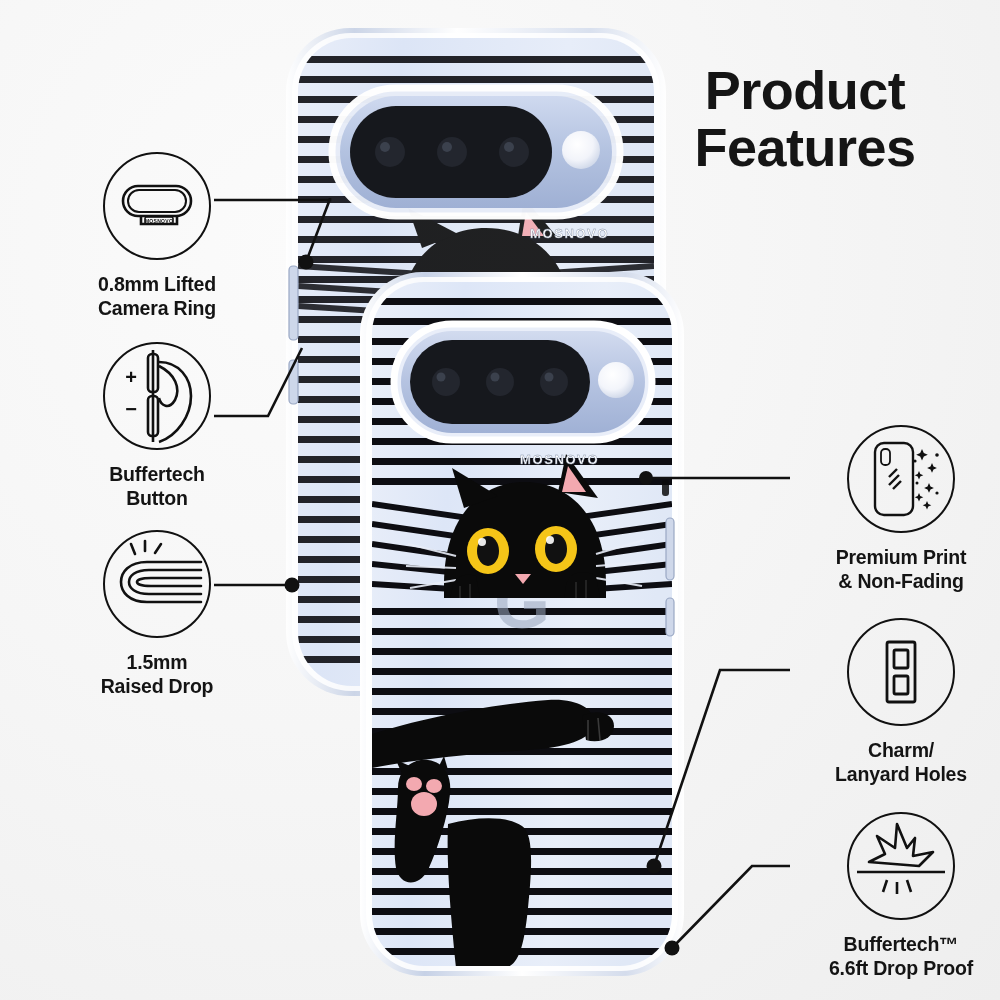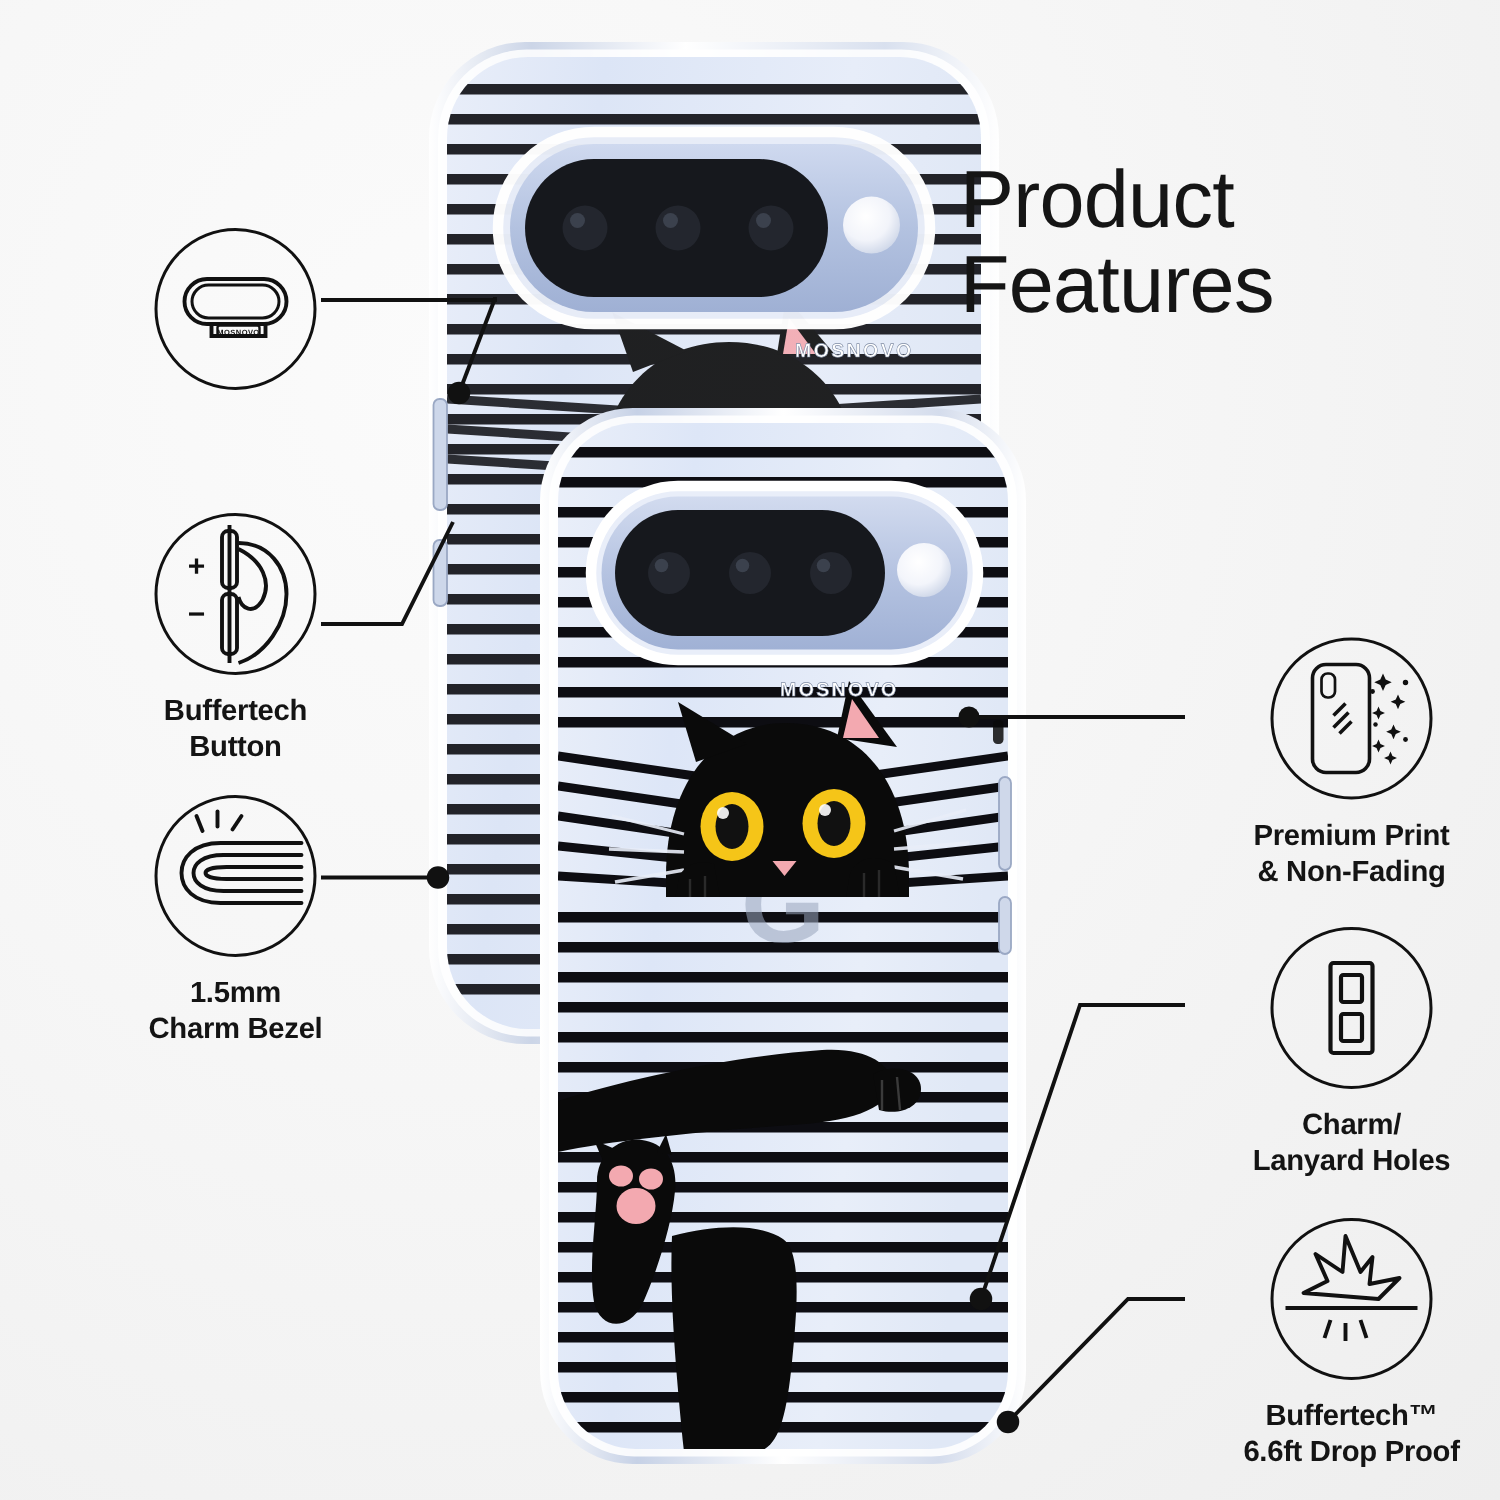--- a/index.html
+++ b/index.html
@@ -7,24 +7,24 @@
     width:1000px;height:1000px;overflow:hidden;
     font-family:"Liberation Sans", sans-serif;
     background:radial-gradient(ellipse at 30% 25%, #fbfbfb 0%, #f6f6f6 45%, #eeeeee 100%);
     position:relative;
   }
   #stage{position:absolute;inset:0;}
 
   
   .headline{
     position:absolute;left:640px;top:62px;width:330px;
-    font-weight:normal;font-size:54px;line-height:1.06;
+    text-align:center;
+    font-weight:bold;font-size:54px;line-height:1.06;
     color:#151515;letter-spacing:-0.5px;
     white-space:pre-line;
-    margin-top:43px;
   }
 
   
   .feature{position:absolute;width:210px;text-align:center;}
   .feature .badge{
     width:104px;height:104px;border-radius:50%;
     border:2.4px solid #111;background:transparent;
     margin:0 auto;position:relative;overflow:hidden;
     display:block;
   }
@@ -371,20 +371,22 @@
       <svg viewBox="0 0 104 104" xmlns="http://www.w3.org/2000/svg">
         <g fill="none" stroke="#111" stroke-width="2.6">
           <rect x="18" y="32" width="68" height="30" rx="15" ry="15"></rect>
           <rect x="23" y="36" width="58" height="22" rx="11" ry="11" stroke-width="2"></rect>
           <path d="M36 62 L36 70 L72 70 L72 62"></path>
           <rect x="40" y="63" width="28" height="7" rx="1.5" stroke-width="1.6"></rect>
         </g>
         <text x="54" y="69" text-anchor="middle" font-family="Liberation Sans, sans-serif" font-size="5" font-weight="bold" fill="#111" letter-spacing="0.3">MOSNOVO</text>
       </svg>
     </span>
+    <div class="caption">0.8mm Lifted
+Camera Ring</div>
   </div>
 
   <div class="feature" style="left:52px;top:342px;">
     <span class="badge">
       <svg viewBox="0 0 104 104" xmlns="http://www.w3.org/2000/svg">
         <g fill="none" stroke="#111" stroke-width="2.6">
           <rect x="43" y="10" width="10" height="38" rx="4"></rect>
           <rect x="43" y="52" width="10" height="40" rx="4"></rect>
           <path d="M48 6 L48 98"></path>
           <path d="M54 18 C74 18 86 34 86 52 C86 72 72 92 54 98"></path>
@@ -405,21 +407,21 @@
           <path d="M96 30 L42 30 C24 30 16 40 16 50 C16 60 24 70 42 70 L96 70"></path>
           <path d="M96 38 L44 38 C30 38 24 44 24 50 C24 56 30 62 44 62 L96 62"></path>
           <path d="M96 46 L46 46 C36 46 32 48 32 50 C32 52 36 54 46 54 L96 54"></path>
           <path d="M30 22 L26 12"></path>
             <path d="M40 19 L40 9"></path>
             <path d="M50 21 L56 12"></path>
         </g>
       </svg>
     </span>
     <div class="caption">1.5mm
-Charm Bezel</div>
+Raised Drop</div>
   </div>
 
   <div class="feature" style="left:796px;top:425px;">
     <span class="badge">
       <svg viewBox="0 0 104 104" xmlns="http://www.w3.org/2000/svg">
         <g fill="none" stroke="#111" stroke-width="2.4">
           <rect x="26" y="16" width="38" height="72" rx="9" ry="9"></rect>
           <rect x="32" y="22" width="9" height="16" rx="4" stroke-width="1.8"></rect>
           <path d="M40 50 L48 42"></path>
             <path d="M40 58 L50 48"></path>

